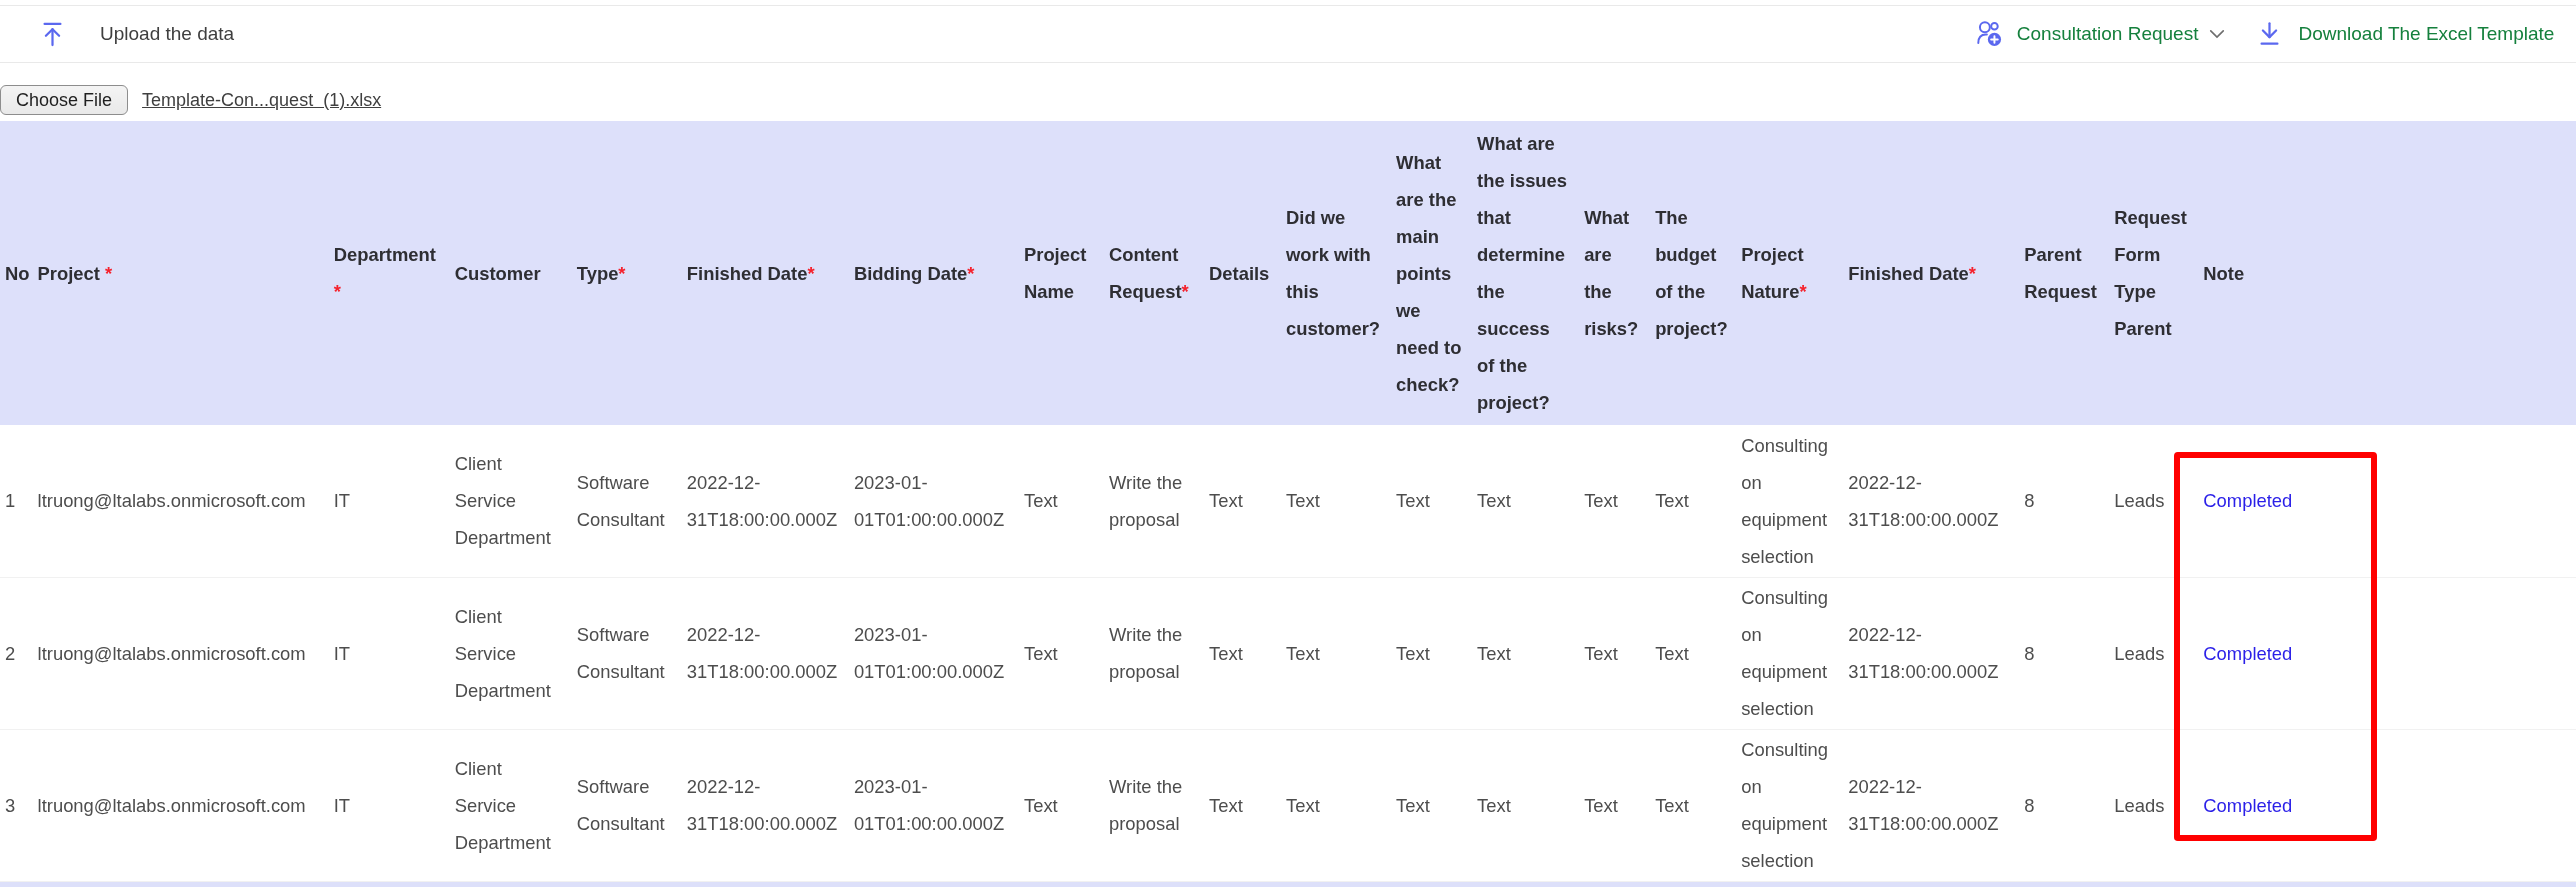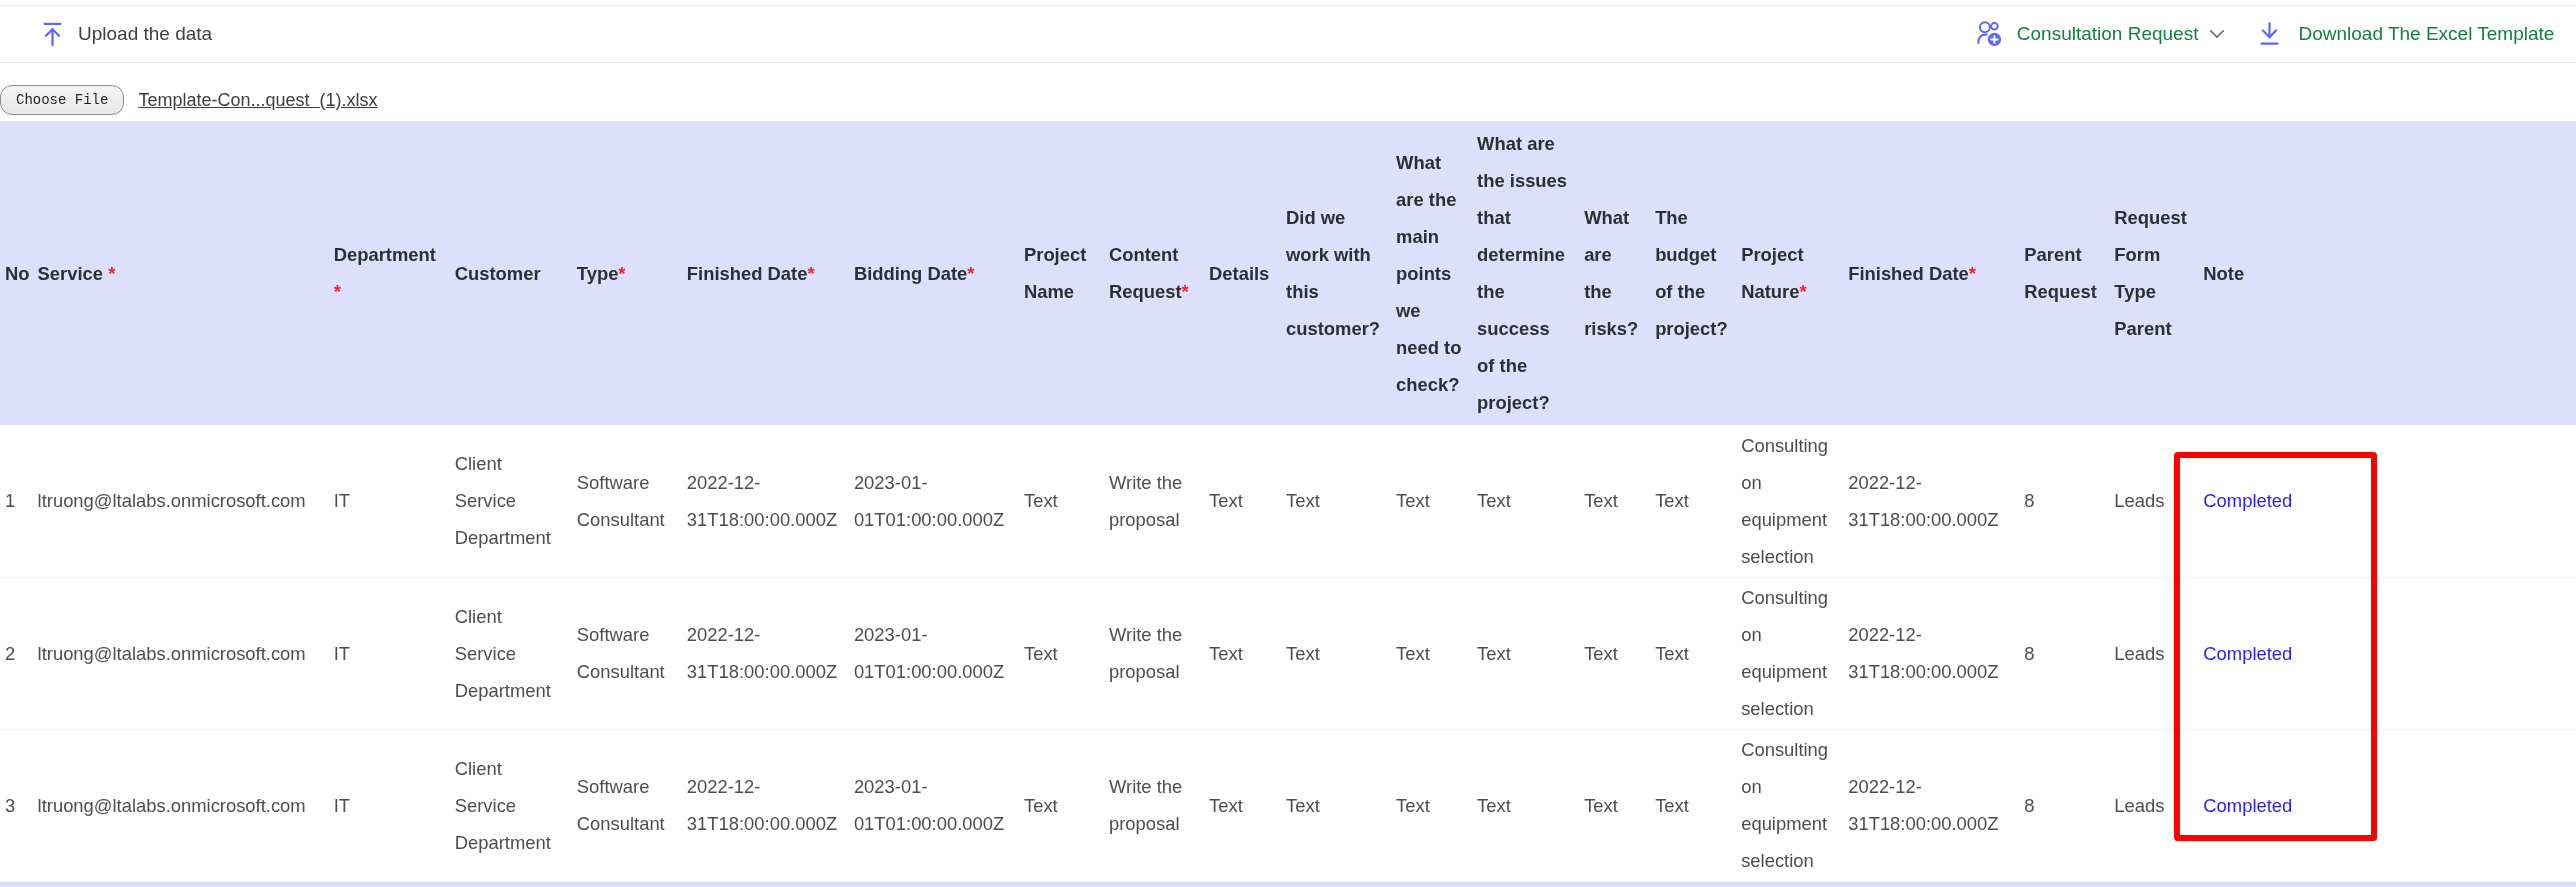--- a/index.html
+++ b/index.html
@@ -13,31 +13,31 @@
     --text:#4d4d4d;
     --head-text:#2e2e33;
   }
   *{margin:0;padding:0;box-sizing:border-box;}
   html,body{width:2576px;height:888px;overflow:hidden;background:#fff;
     font-family:"Liberation Sans","DejaVu Sans",sans-serif;}
   
   .topbar{position:absolute;top:5px;left:0;width:2576px;height:58px;background:#fff;
     border-top:1.3px solid var(--line);border-bottom:1.3px solid var(--line);
     display:flex;align-items:center;justify-content:space-between;padding:0 21.6px 0 38px;}
-  .tool-btn{display:flex;align-items:center;gap:11px;font-size:19px;color:#3f3f3f;cursor:pointer;background:none;border:none;font-family:inherit;}
+  .tool-btn{display:flex;align-items:center;gap:33px;font-size:19px;color:#3f3f3f;cursor:pointer;background:none;border:none;font-family:inherit;}
   .right-group{display:flex;align-items:center;}
   .icon{display:inline-flex;align-items:center;justify-content:center;color:var(--accent);}
   .chevron{margin-left:10px;color:#6e6e6e;display:inline-flex;}
   .dl-icon{margin-left:29px;margin-right:14px;}
   .rg-label{font-size:19px;color:#15803d;}
   
   .filebar{position:absolute;top:63px;left:0;width:2576px;height:58px;background:#fff;
     display:flex;align-items:center;gap:14px;padding-top:16.5px;}
-  .choose-btn{height:30px;padding:0 15px;font-size:14px;color:#1f1f1f;font-family:Liberation Mono, monospace;
-    background:linear-gradient(#f4f4f4,#e9e9e9);border:1.3px solid #8d8d8d;border-radius:12px;cursor:pointer;}
+  .choose-btn{height:30px;padding:0 15px;font-size:18px;color:#1f1f1f;font-family:Liberation Sans, sans-serif;
+    background:linear-gradient(#f4f4f4,#e9e9e9);border:1.3px solid #8d8d8d;border-radius:6px;cursor:pointer;}
   .file-name{font-size:18px;color:#3f3f3f;white-space:pre;text-decoration:underline;}
   
   table{position:absolute;top:121px;left:0;width:2576px;border-collapse:collapse;table-layout:fixed;}
   th{background:var(--header-bg);height:304px;vertical-align:middle;text-align:left;
      font-size:18.4px;font-weight:600;color:var(--head-text);line-height:37px;padding:0 7.6px;}
   td{height:152px;vertical-align:middle;text-align:left;font-size:18.4px;font-weight:400;
      color:var(--text);line-height:37px;padding:0 7.6px;border-bottom:1.3px solid var(--row-line);background:#fff;}
   th:first-child,td:first-child{padding:8px 5px;white-space:nowrap;}
   td.cell-employee{white-space:nowrap;}
   .req{color:var(--req);}
@@ -115,21 +115,21 @@
       <col style="width: 107px;">
       <col style="width: 176px;">
       <col style="width: 90px;">
       <col style="width: 89px;">
       <col style="width: 188px;">
       <col style="width: 192px;">
     </colgroup>
   <thead>
       <tr id="header-row">
         <th><span>No</span></th>
-        <th><span>Service</span><span class="req"> *</span></th>
+        <th><span>Project</span><span class="req"> *</span></th>
         <th><span>Department</span><span class="req"> *</span></th>
         <th><span>Customer</span></th>
         <th><span>Type</span><span class="req">*</span></th>
         <th><span>Finished Date</span><span class="req">*</span></th>
         <th><span>Bidding Date</span><span class="req">*</span></th>
         <th><span>Project Name</span></th>
         <th><span>Content Request</span><span class="req">*</span></th>
         <th><span>Details</span></th>
         <th><span>Did we work with this customer?</span></th>
         <th><span>What are the main points we need to check?</span></th>

